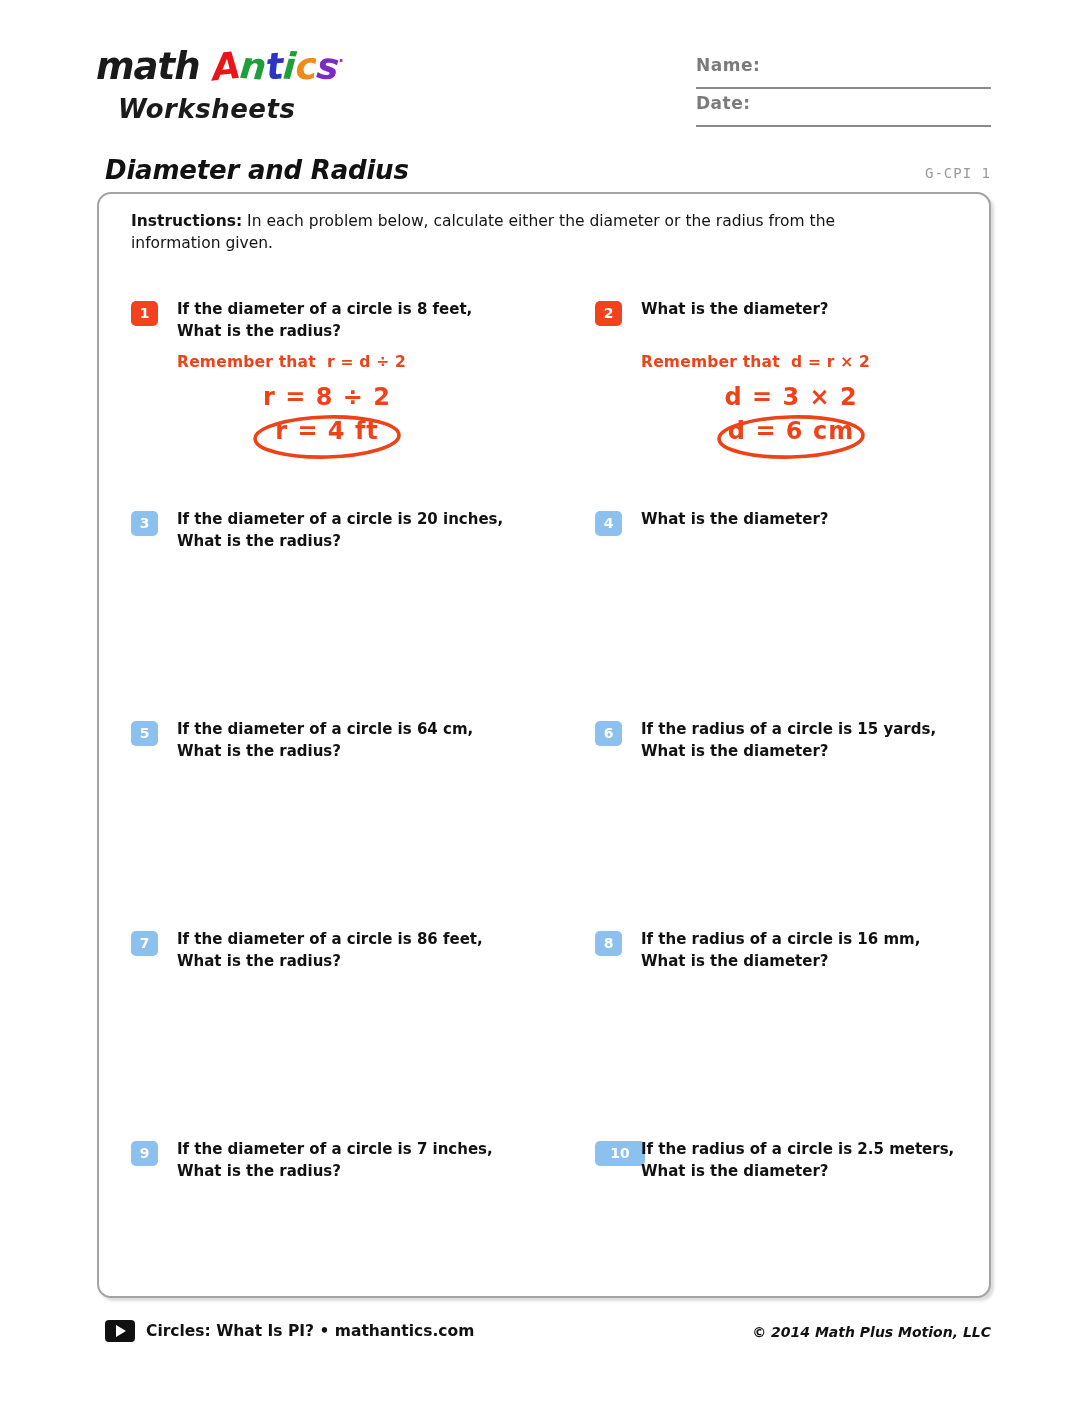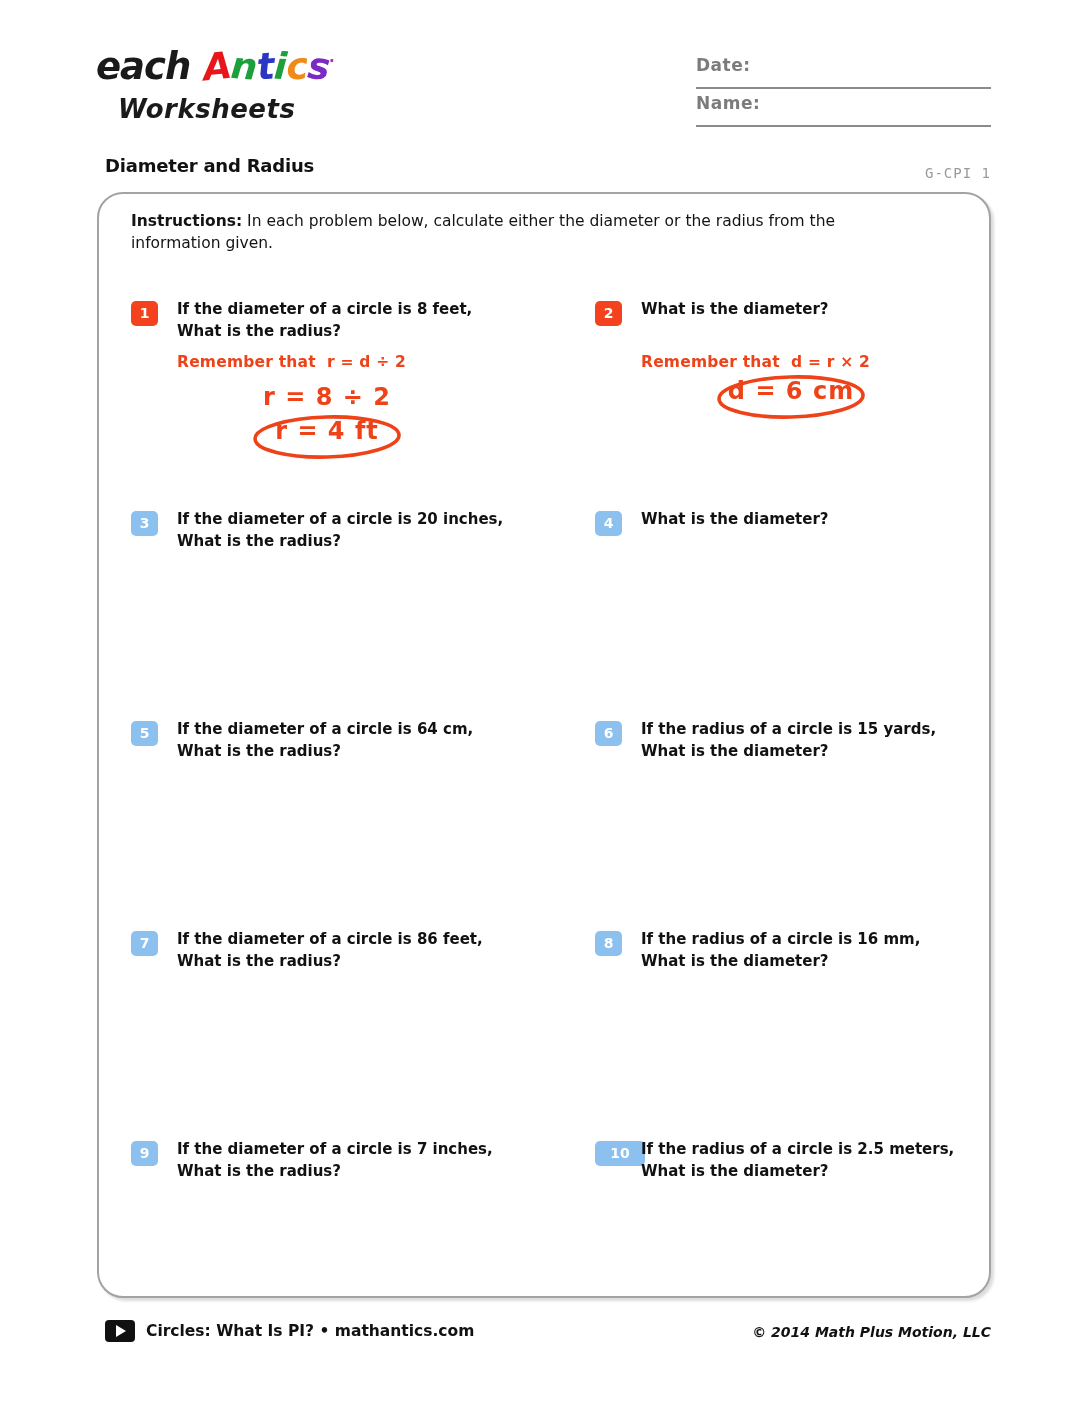--- a/index.html
+++ b/index.html
@@ -106,43 +106,44 @@
     left: 0;
     width: 1088px;
     height: 36px;
   }
   #page-title {
     position: absolute;
     left: 105px;
     top: 0;
     font-family: "DejaVu Sans", sans-serif;
     font-weight: bold;
-    font-size: 18px;
+    font-size: 26px;
     color: #111111;
     letter-spacing: -0.2px;
+    font-style: italic;
   }
   #worksheet-code {
     position: absolute;
     right: 97px;
     top: 10px;
     font-family: "DejaVu Sans Mono", monospace;
     font-size: 14px;
     color: #9a9a9a;
     letter-spacing: 1px;
   }
 
   
   #content-box {
     position: absolute;
     left: 97px;
     top: 192px;
     width: 894px;
     height: 1106px;
     border: 2px solid #a3a3a3;
-    border-radius: 26px;
+    border-radius: 14px;
     background: #ffffff;
     box-shadow: 3px 3px 3px rgba(0,0,0,0.14);
     box-sizing: border-box;
   }
 
   #instructions {
     position: absolute;
     left: 32px;
     top: 16px;
     width: 790px;
@@ -295,32 +296,32 @@
     color: #111111;
   }
 </style>
 </head>
 <body>
 
 <div id="header">
 
   <div id="logo-block">
     <div id="logo-line1">
-      <span class="math">each</span><span>&nbsp;</span><span class="l lA">A</span><span class="l ln">n</span><span class="l lt">t</span><span class="l li">i</span><span class="l lc">c</span><span class="l ls">s</span><span id="logo-reg">·</span>
+      <span class="math">math</span><span>&nbsp;</span><span class="l lA">A</span><span class="l ln">n</span><span class="l lt">t</span><span class="l li">i</span><span class="l lc">c</span><span class="l ls">s</span><span id="logo-reg">·</span>
     </div>
     <div id="logo-line2">Worksheets</div>
   </div>
 
   <div id="name-date">
     <div class="nd-row">
-      <span class="nd-label">Date:</span>
+      <span class="nd-label">Name:</span>
       <div class="nd-rule"></div>
     </div>
     <div class="nd-row">
-      <span class="nd-label">Name:</span>
+      <span class="nd-label">Date:</span>
       <div class="nd-rule"></div>
     </div>
   </div>
 </div>
 
 <div id="title-row">
   <div id="page-title">Diameter and Radius</div>
   <div id="worksheet-code">G-CPI 1</div>
 </div>
 
@@ -349,20 +350,21 @@
           </div>
         </div>
       </div>
       <div class="problem" style="left: 496px; top: 105px;">
         <div class="badge" style="background: rgb(244, 65, 30);">2</div>
         <div class="q-text">
           <div>What is the diameter?</div>
         </div>
         <div class="work" style="color: rgb(238, 67, 24);">
           <div class="remember"><span>Remember that</span><span class="formula">&nbsp;&nbsp;d = r × 2</span></div>
+          <div class="step">d = 3 × 2</div>
           <div class="final-wrap">
             <svg class="ellipse-svg" viewBox="0 0 300 48">
               <ellipse cx="150" cy="24" rx="72" ry="20" fill="none" stroke="#EE4318" stroke-width="3.6" transform="rotate(-1.5 150 24)"></ellipse>
             </svg>
             <div class="final">d = 6 cm</div>
           </div>
         </div>
       </div>
       <div class="problem" style="left: 32px; top: 315px;">
         <div class="badge" style="background: rgb(140, 192, 238);">3</div>

